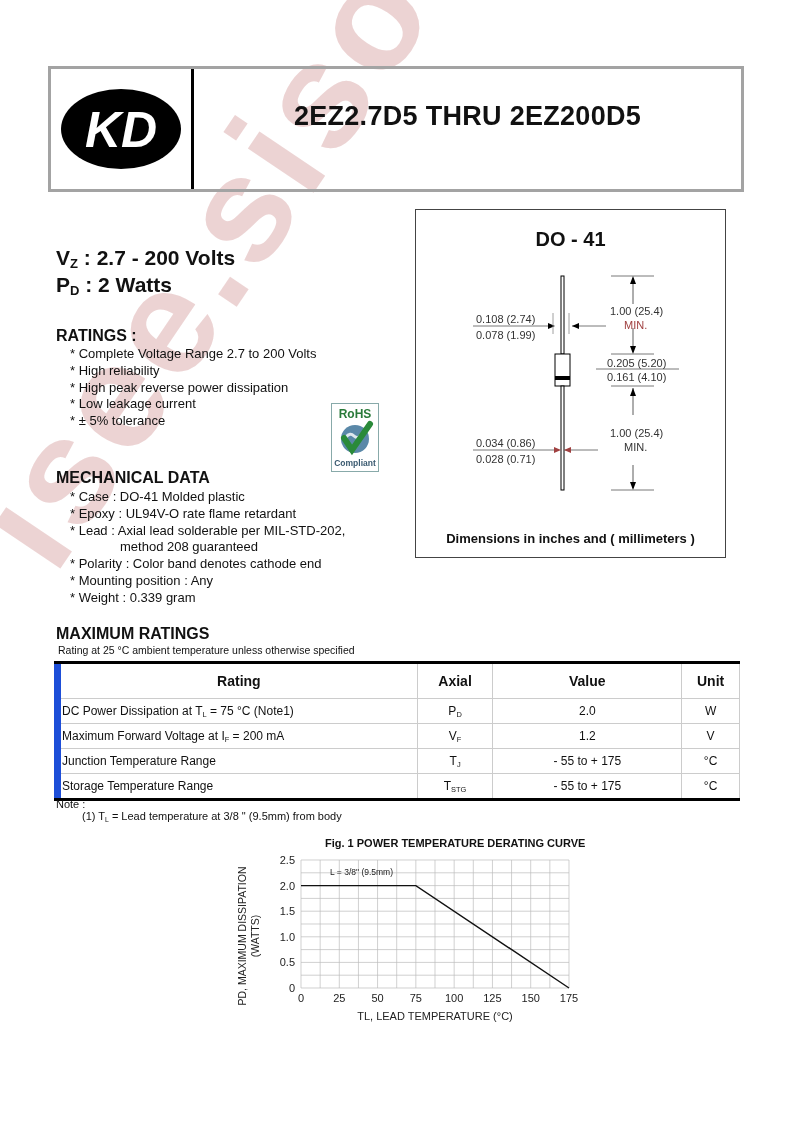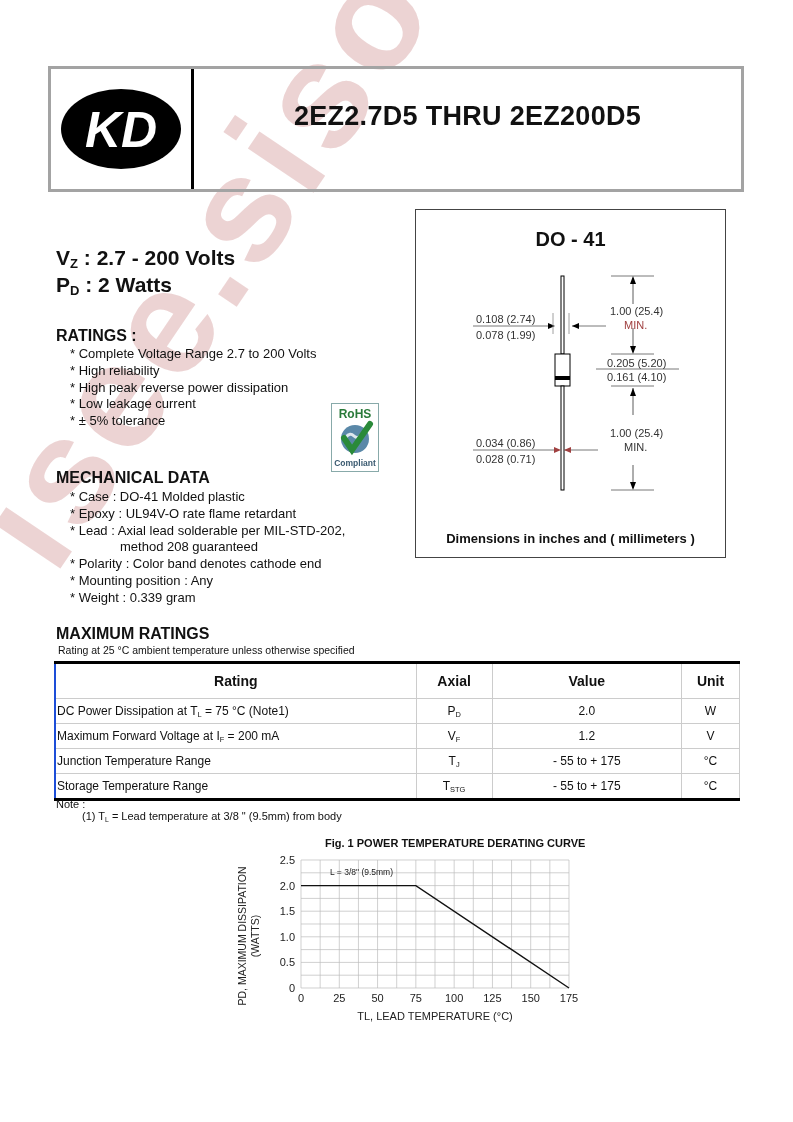--- a/index.html
+++ b/index.html
@@ -26,21 +26,21 @@
   .pkg-foot { position: absolute; left: 0; right: 0; top: 321px; text-align: center; font-weight: bold; font-size: 13px; }
   .dim { font-size: 11px; color: #333; line-height: 14px; }
   .red { color: #a04040; }
   .tbl-wrap { left: 54px; top: 661px; width: 686px; border-top: 3px solid #000; border-bottom: 3px solid #000; }
   table { border-collapse: collapse; width: 100%; }
   th { font-size: 14px; font-weight: bold; height: 32px; border: 1px solid #ccc; border-top: none; }
   td { font-size: 12px; height: 22px; border: 1px solid #ccc; }
   td.l { text-align: left; }
   td.c { text-align: center; }
   tr:last-child td { border-bottom: none; }
-  th:first-child, td:first-child { border-left: 2px solid #1d4ed8; }
+  th:first-child, td:first-child { border-left: 7px solid #1d4ed8; }
 
   .note-h { font-size: 11px; font-weight: normal; }
   .note { font-size: 11px; }
 
   
   .chart-title { font-size: 11px; font-weight: bold; }
   .watermark { left: -60px; top: 500px; font-size: 150px; font-weight: bold; color: #e9cccc;
                transform: rotate(-56deg); transform-origin: 0 0; white-space: nowrap; opacity: 0.85; letter-spacing: 6px; }
 </style>
 </head>

